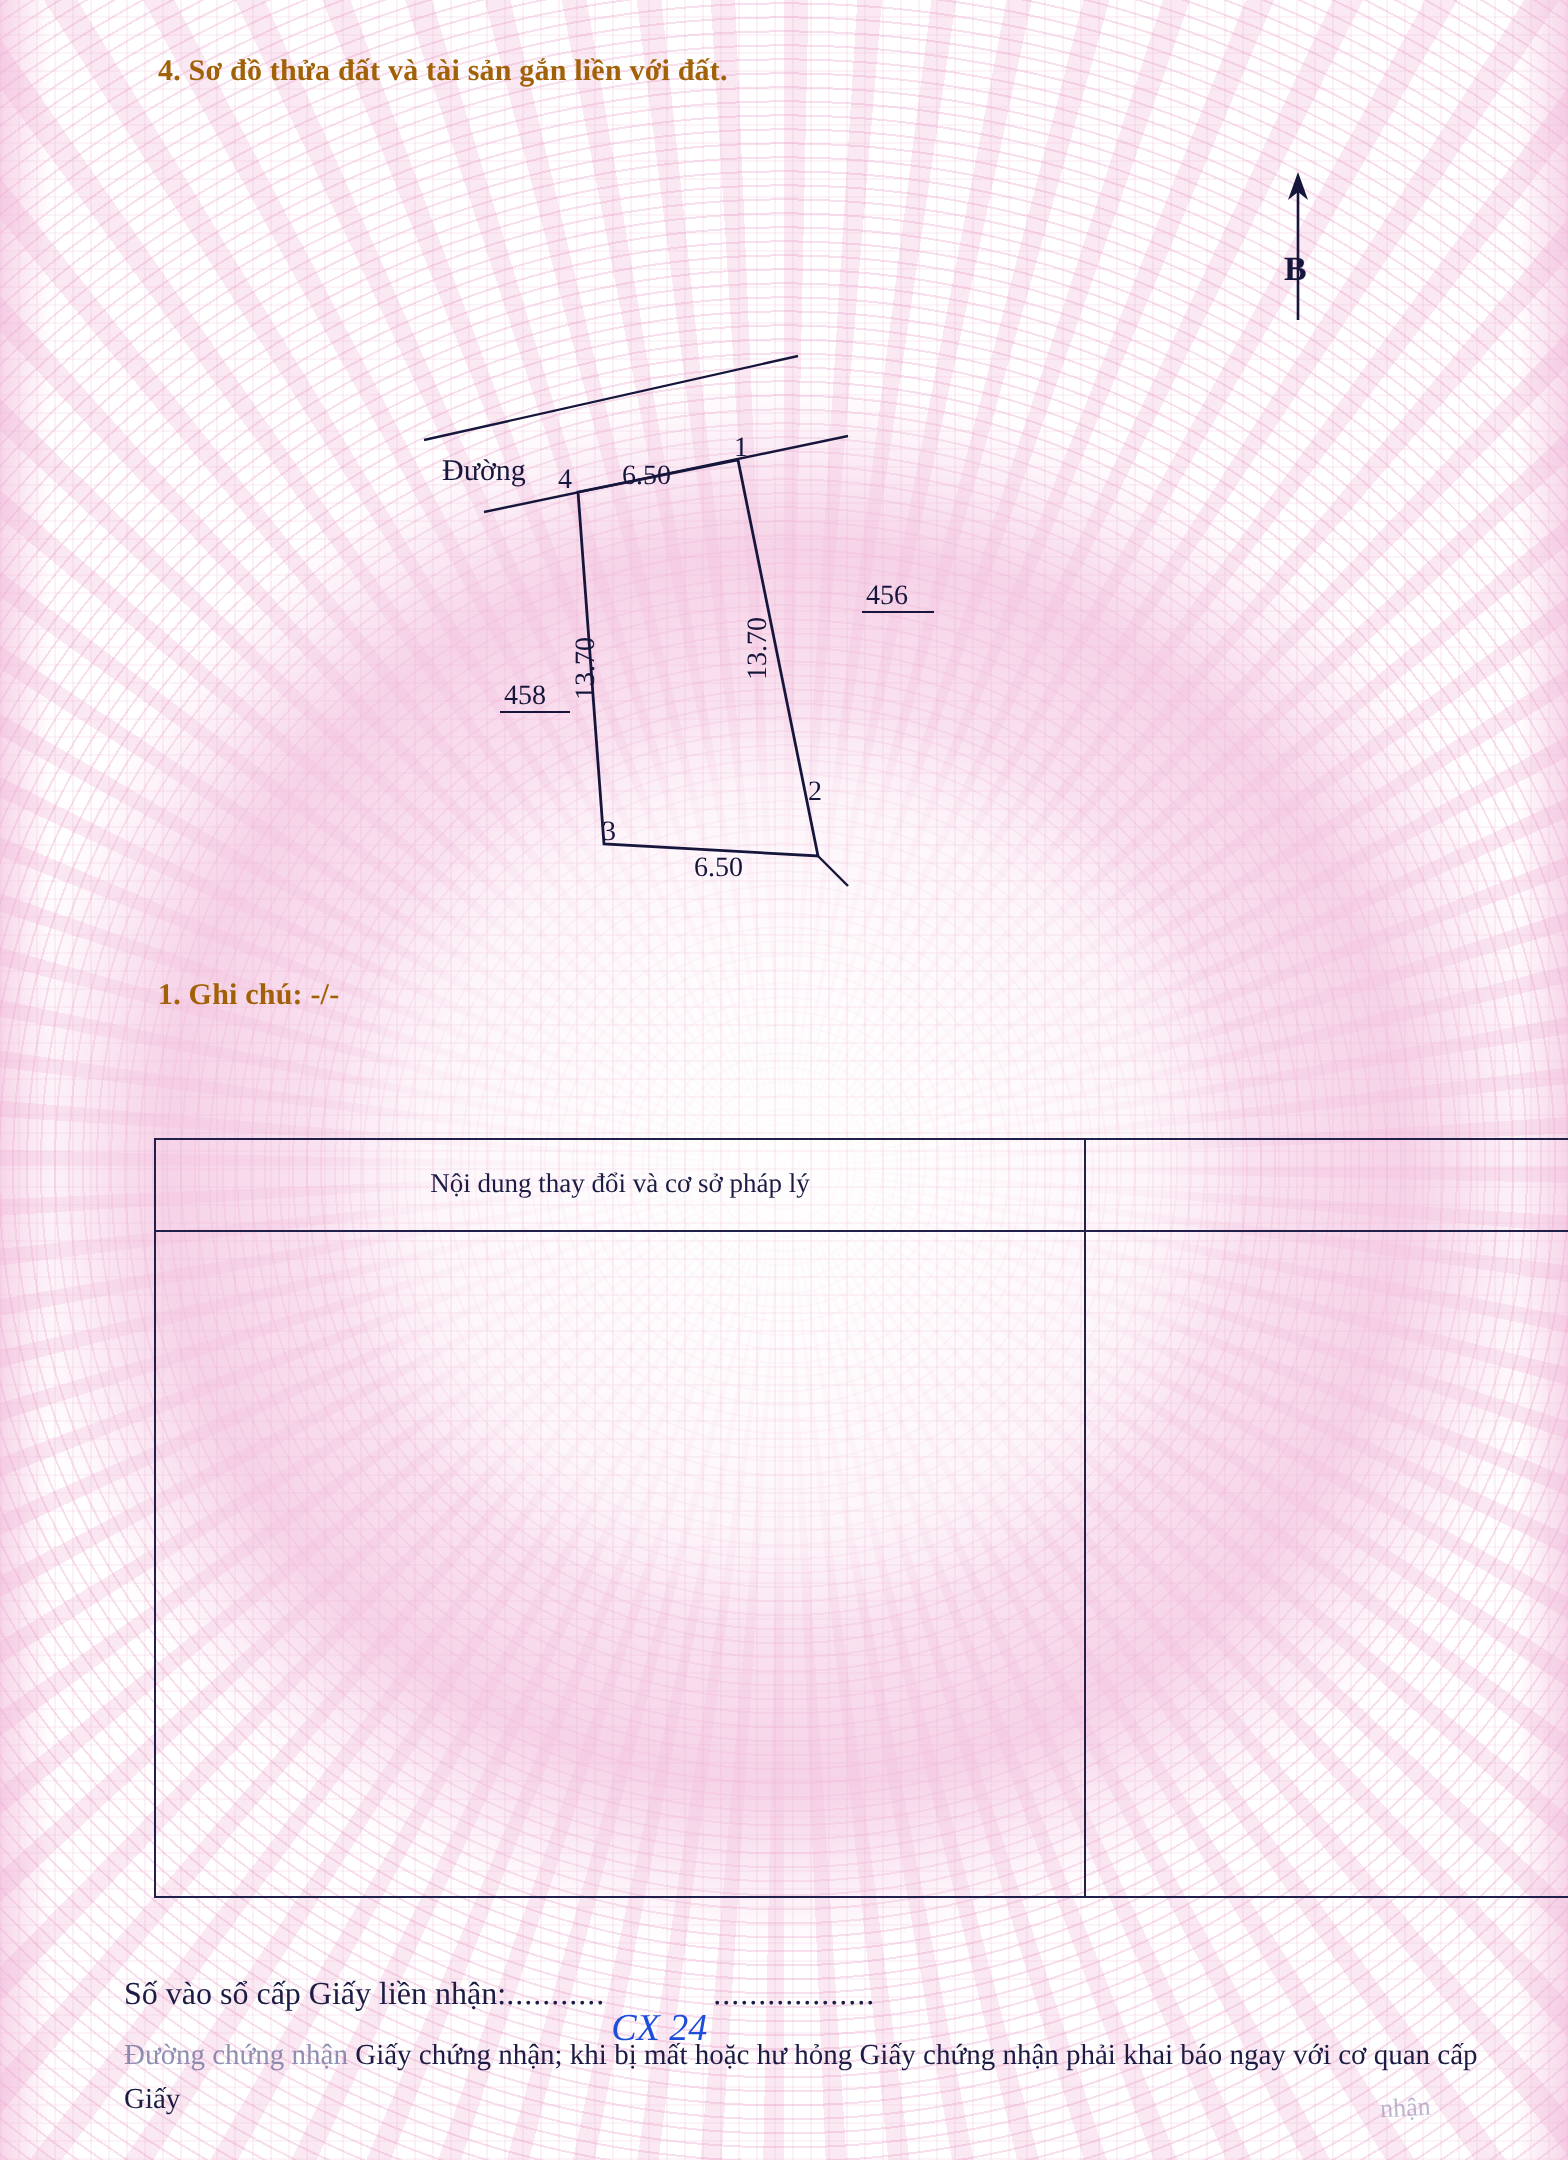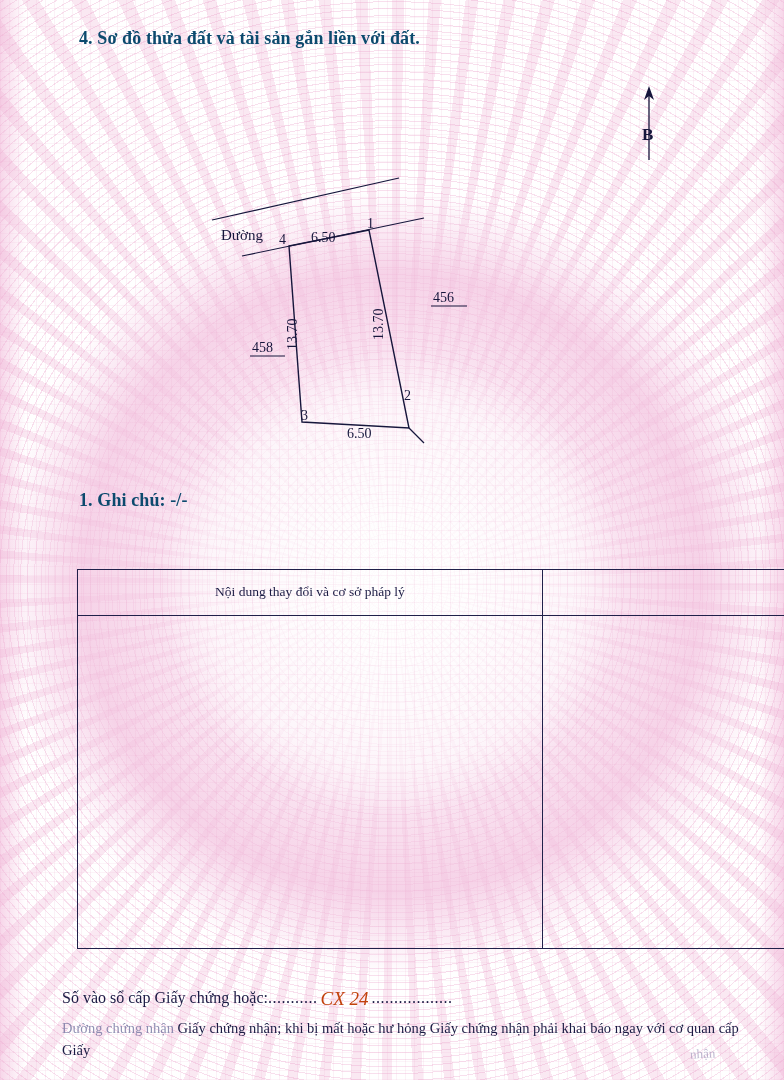--- a/index.html
+++ b/index.html
@@ -48,23 +48,23 @@
     background: linear-gradient(270deg, rgba(240,180,215,0.55), rgba(255,255,255,0));
     pointer-events: none;
   }
 
   .content { position: absolute; inset: 0; }
 
   
   .sec-title {
     position: absolute;
     font-weight: bold;
-    font-size: 18px;
+    font-size: 15px;
     letter-spacing: .1px;
-    color: #0c4a6e;
+    color: #a16207;
   }
   #sec4 { left: 79px; top: 28px; }
   #sec5 { left: 79px; top: 490px; }
   #sec6 { left: 79px; top: 542px; }
 
   
   .diagram {
     position: absolute;
     left: 79px; top: 60px;
     width: 626px; height: 420px;
@@ -106,27 +106,27 @@
   .cert-line {
     position: absolute;
     left: 62px; top: 986px;
     font-size: 16px;
     white-space: nowrap;
     color: #1b1b44;
   }
   .cert-label { }
   .cert-dots { letter-spacing: .5px; }
   .cert-value {
-    color: #c2410c;
+    color: #1d4ed8;
     font-family: "Liberation Serif", serif;
     font-style: italic;
     font-size: 19px;
     padding: 0 3px;
     position: relative;
-    top: 2px;
+    top: 18px;
   }
   .note {
     position: absolute;
     left: 62px; top: 1018px;
     width: 680px;
     font-size: 14.5px;
     line-height: 1.5;
     color: #1b1b44;
   }
   .note-faint {
@@ -194,21 +194,21 @@
 
   <div class="sec-title" id="sec5">1. Ghi chú: -/-</div>
 
   <div class="change-table">
     <div class="ct-head"></div>
     <div class="ct-divider"></div>
     <div class="ct-col1">Nội dung thay đổi và cơ sở pháp lý</div>
   </div>
 
   <div class="cert-line">
-    <span class="cert-label">Số vào sổ cấp Giấy chứng hoặc:</span><span class="cert-dots">...........</span><span class="cert-value">CX 24</span><span class="cert-dots">..................</span>
+    <span class="cert-label">Số vào sổ cấp Giấy liền nhận:</span><span class="cert-dots">...........</span><span class="cert-value">CX 24</span><span class="cert-dots">..................</span>
   </div>
 
   <div class="note">
     <div>
       <span class="note-faint">Đường chứng nhận</span>
       <span>Giấy chứng nhận; khi bị mất hoặc hư hỏng Giấy chứng nhận phải khai báo ngay với cơ quan cấp Giấy</span>
     </div>
   </div>
 
   <div class="stamp-ghost">nhận</div>

